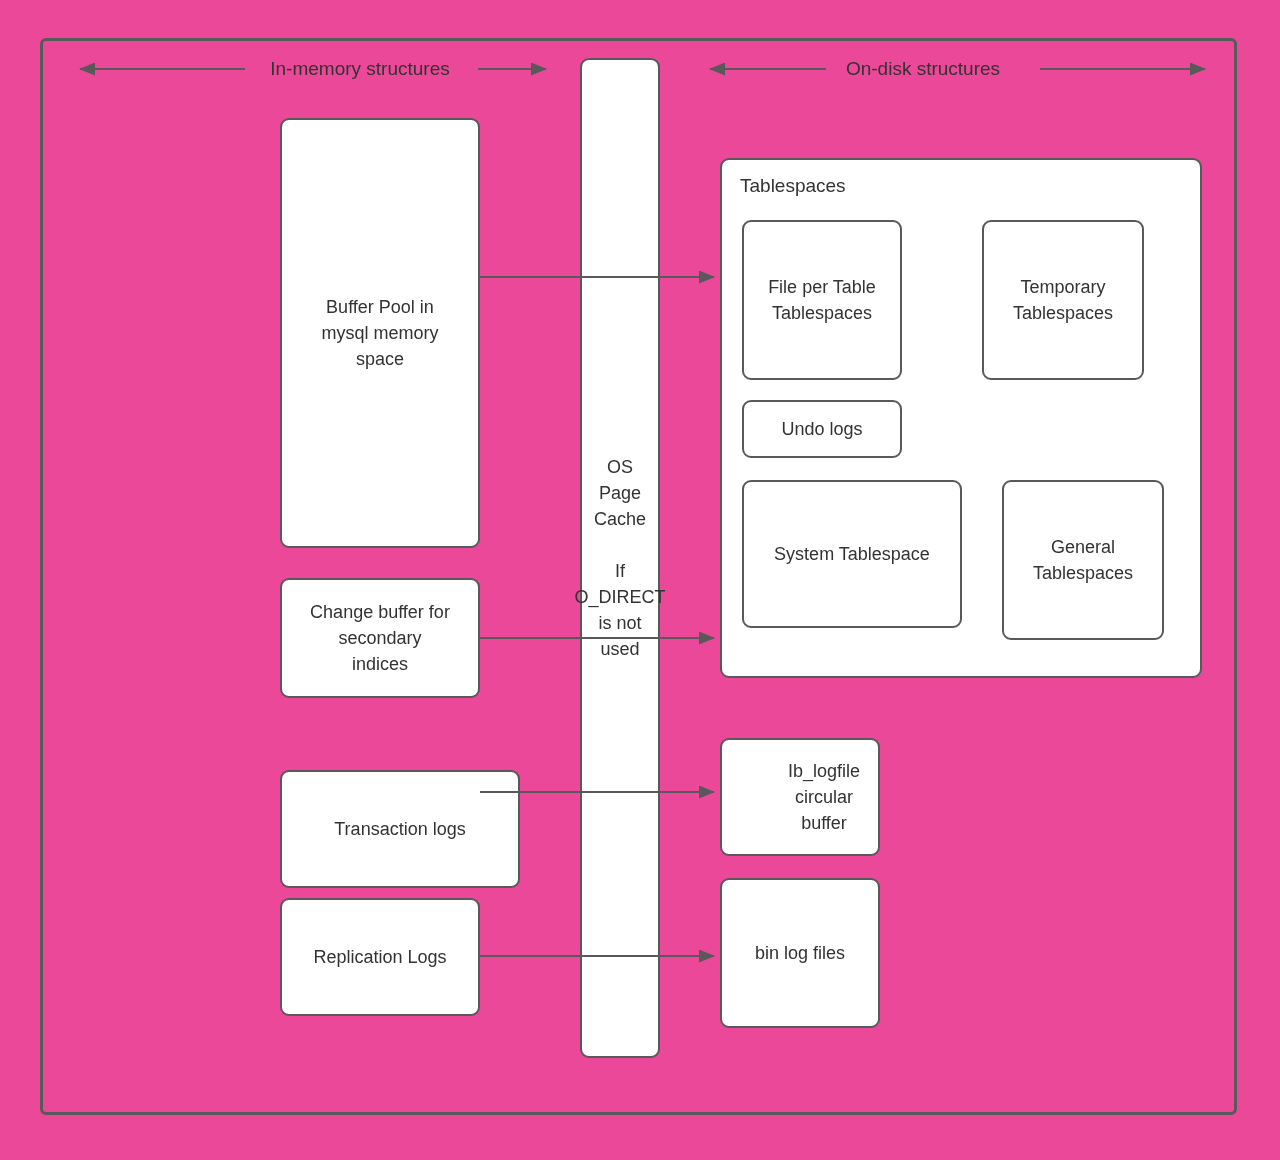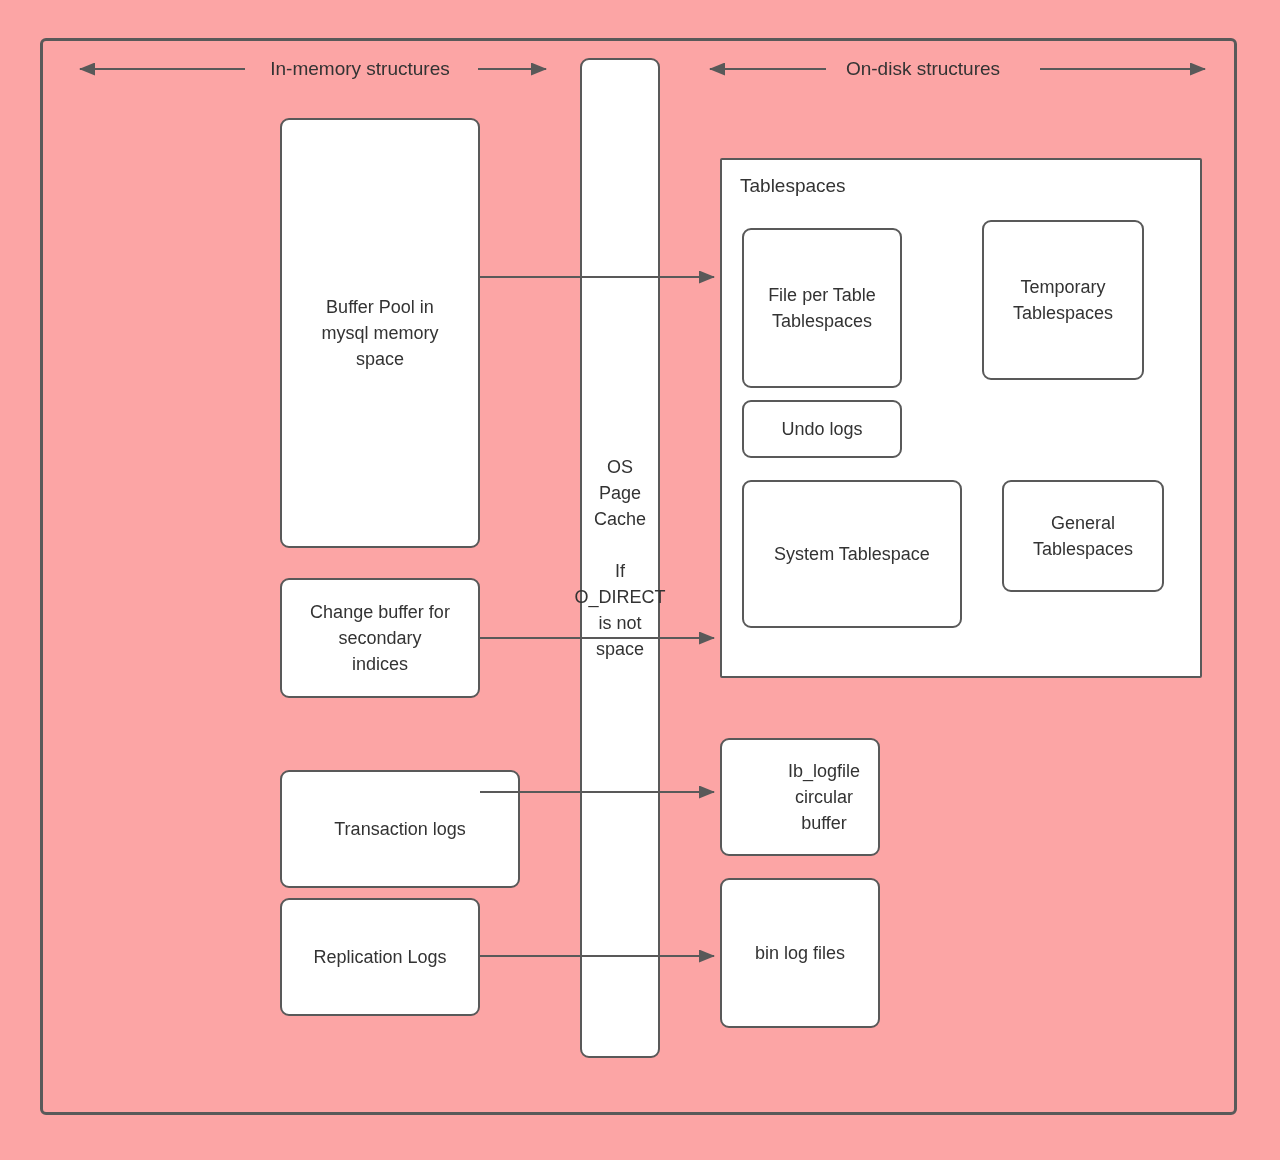--- a/index.html
+++ b/index.html
@@ -1,20 +1,20 @@
 <!DOCTYPE html>
 <html><head>
 <meta charset="utf-8">
 <style>
   html, body { margin: 0; padding: 0; background: #ffffff; }
   .canvas {
     position: relative;
     width: 1280px;
     height: 1160px;
-    background: #fca5a5;
+    background: #ec4899;
     font-family: "Liberation Sans", sans-serif;
     color: #333333;
     overflow: hidden;
   }
   .frame {
     position: absolute;
     left: 40px; top: 38px;
     width: 1197px; height: 1077px;
     border: 3px solid #595959;
     border-radius: 6px;
@@ -32,21 +32,21 @@
     text-align: center;
     font-size: 18px;
     line-height: 26px;
     overflow: visible;
   }
   .label { white-space: pre-line; }
   .wide-label { width: 150px; flex-shrink: 0; white-space: pre-line; }
   .container-box {
     position: absolute;
     border: 2.5px solid #595959;
-    border-radius: 2px;
+    border-radius: 9px;
     background: #ffffff;
     box-sizing: border-box;
     padding-left: 12px;
   }
   .container-title {
     position: absolute;
     top: 14px; left: 18px;
     font-size: 19px;
     line-height: 24px;
   }
@@ -99,45 +99,45 @@
   </div>
 
   <div class="box" style="left:580px; top:58px; width:80px; height:1000px;">
     <div class="wide-label">OS
 Page
 Cache
 
 If
 O_DIRECT
 is not
-space</div>
+used</div>
   </div>
 
   <div class="container-box" style="left:720px; top:158px; width:482px; height:520px;">
     <div class="container-title">Tablespaces</div>
 
-    <div class="box" style="left:20px; top:60px; width:160px; height:160px;margin-top:8px;">
+    <div class="box" style="left:20px; top:60px; width:160px; height:160px;">
       <div class="label">File per Table
 Tablespaces</div>
     </div>
 
     <div class="box" style="left:260px; top:60px; width:162px; height:160px;">
       <div class="label">Temporary
 Tablespaces</div>
     </div>
 
     <div class="box" style="left:20px; top:240px; width:160px; height:58px;align-items:center;">
       <div class="label">Undo logs</div>
     </div>
 
     <div class="box" style="left:20px; top:320px; width:220px; height:148px;">
       <div class="label">System Tablespace</div>
     </div>
 
-    <div class="box" style="left:280px; top:320px; width:162px; height:112px;">
+    <div class="box" style="left:280px; top:320px; width:162px; height:160px;">
       <div class="label">General
 Tablespaces</div>
     </div>
   </div>
 
   <div class="box" style="left:720px; top:738px; width:160px; height:118px;padding-left:48px;">
     <div class="label">Ib_logfile
 circular buffer</div>
   </div>
 

